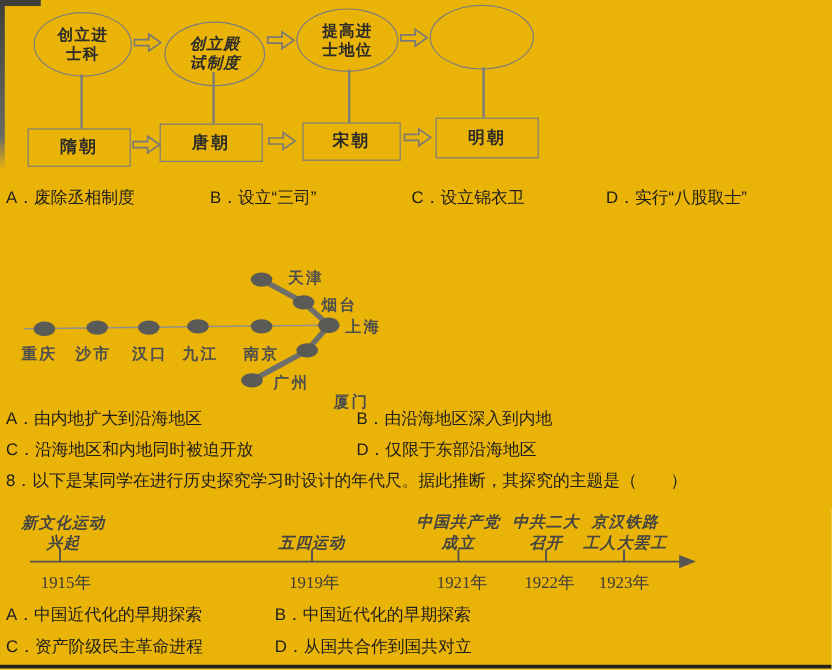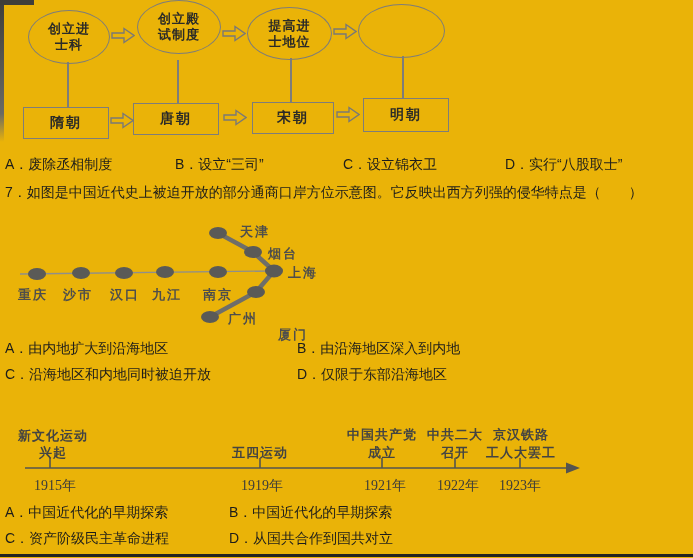--- a/index.html
+++ b/index.html
@@ -33,21 +33,21 @@
   .opt{position:absolute;white-space:nowrap;}
   
   .map{position:absolute;left:0;top:212px;width:360px;height:125px;}
   .map-label{
     position:absolute;font-family:"Liberation Serif",serif;
     font-size:13px;font-weight:bold;color:#4e4e4c;white-space:nowrap;letter-spacing:2px;
   }
   
   .tl-label{
     position:absolute;font-family:"Liberation Serif",serif;
-    font-size:13px;font-weight:bold;color:#444442;text-align:center;white-space:nowrap;letter-spacing:1px;
+    font-size:13px;font-weight:bold;color:#444442;text-align:center;white-space:nowrap;letter-spacing:1px;font-style:italic;
   }
   .tl-year{
     position:absolute;font-family:"Liberation Serif",serif;
     font-size:14px;color:#3c3c3a;text-align:center;white-space:nowrap;
   }
   .bottom-rule{position:absolute;left:0;top:554px;width:693px;height:3px;background:#232321;}
 </style>
 </head>
 <body>
 
@@ -55,21 +55,21 @@
 
   <div class="artifact" style="left:0;top:0;width:4px;height:142px;background:linear-gradient(#3f3e3a,#6b6a64 80%,transparent);"></div>
   <div class="artifact" style="left:0;top:0;width:34px;height:5px;background:#3f3e3a;"></div>
 
   <div>
 
     <div class="oval" style="left:28px;top:10px;width:80px;height:52px;">
       <span>创立进</span>
       <span>士科</span>
     </div>
-    <div class="oval" style="left:137px;top:0;width:82px;height:52px;">
+    <div class="oval" style="left:137px;top:18px;width:82px;height:52px;font-style:italic;">
       <span>创立殿</span>
       <span>试制度</span>
     </div>
     <div class="oval" style="left:247px;top:7px;width:83px;height:51px;">
       <span>提高进</span>
       <span>士地位</span>
     </div>
     <div class="oval" style="left:358px;top:4px;width:85px;height:52px;">
       <span></span>
       <span></span>
@@ -114,21 +114,20 @@
       </svg>
   </div>
 
   <div class="tline" style="left:0;top:156px;width:693px;">
     <span class="opt" style="left:5px;">A．废除丞相制度</span>
     <span class="opt" style="left:175px;">B．设立“三司”</span>
     <span class="opt" style="left:343px;">C．设立锦衣卫</span>
     <span class="opt" style="left:505px;">D．实行“八股取士”</span>
   </div>
 
-  <div class="tline" style="left:5px;top:184px;">7．如图是中国近代史上被迫开放的部分通商口岸方位示意图。它反映出西方列强的侵华特点是（　　）</div>
 
   <div class="map">
     <svg width="360" height="125" viewBox="0 0 360 125" style="position:absolute;left:0;top:0;">
 
       <line x1="20" y1="62" x2="274" y2="59" stroke="#8f8f8b" stroke-width="1.3"></line>
 
       <polyline points="218,21 253,40 274,59 256,80 210,105" fill="none" stroke="#6e6e6a" stroke-width="4.5" stroke-linejoin="round" stroke-linecap="round"></polyline>
 
       <ellipse cx="37" cy="62" rx="9" ry="6" fill="#59595650"></ellipse>
       <ellipse cx="37" cy="62" rx="9" ry="6" fill="#5a5a57"></ellipse>
@@ -156,20 +155,21 @@
 
   <div class="tline" style="left:0;top:340px;width:693px;">
     <span class="opt" style="left:5px;">A．由内地扩大到沿海地区</span>
     <span class="opt" style="left:297px;">B．由沿海地区深入到内地</span>
   </div>
   <div class="tline" style="left:0;top:366px;width:693px;">
     <span class="opt" style="left:5px;">C．沿海地区和内地同时被迫开放</span>
     <span class="opt" style="left:297px;">D．仅限于东部沿海地区</span>
   </div>
 
+  <div class="tline" style="left:5px;top:392px;">8．以下是某同学在进行历史探究学习时设计的年代尺。据此推断，其探究的主题是（　　）</div>
 
   <div>
     <svg width="600" height="26" viewBox="0 0 600 26" style="position:absolute;left:0;top:450px;">
       <line x1="25" y1="18" x2="568" y2="18" stroke="#55544f" stroke-width="1.6"></line>
       <polygon points="566,12.5 580,18 566,23.5" fill="#55544f"></polygon>
       <line x1="50" y1="8" x2="50" y2="18" stroke="#55544f" stroke-width="1.6"></line>
       <line x1="260" y1="8" x2="260" y2="18" stroke="#55544f" stroke-width="1.6"></line>
       <line x1="382" y1="8" x2="382" y2="18" stroke="#55544f" stroke-width="1.6"></line>
       <line x1="455" y1="8" x2="455" y2="18" stroke="#55544f" stroke-width="1.6"></line>
       <line x1="520" y1="8" x2="520" y2="18" stroke="#55544f" stroke-width="1.6"></line>

